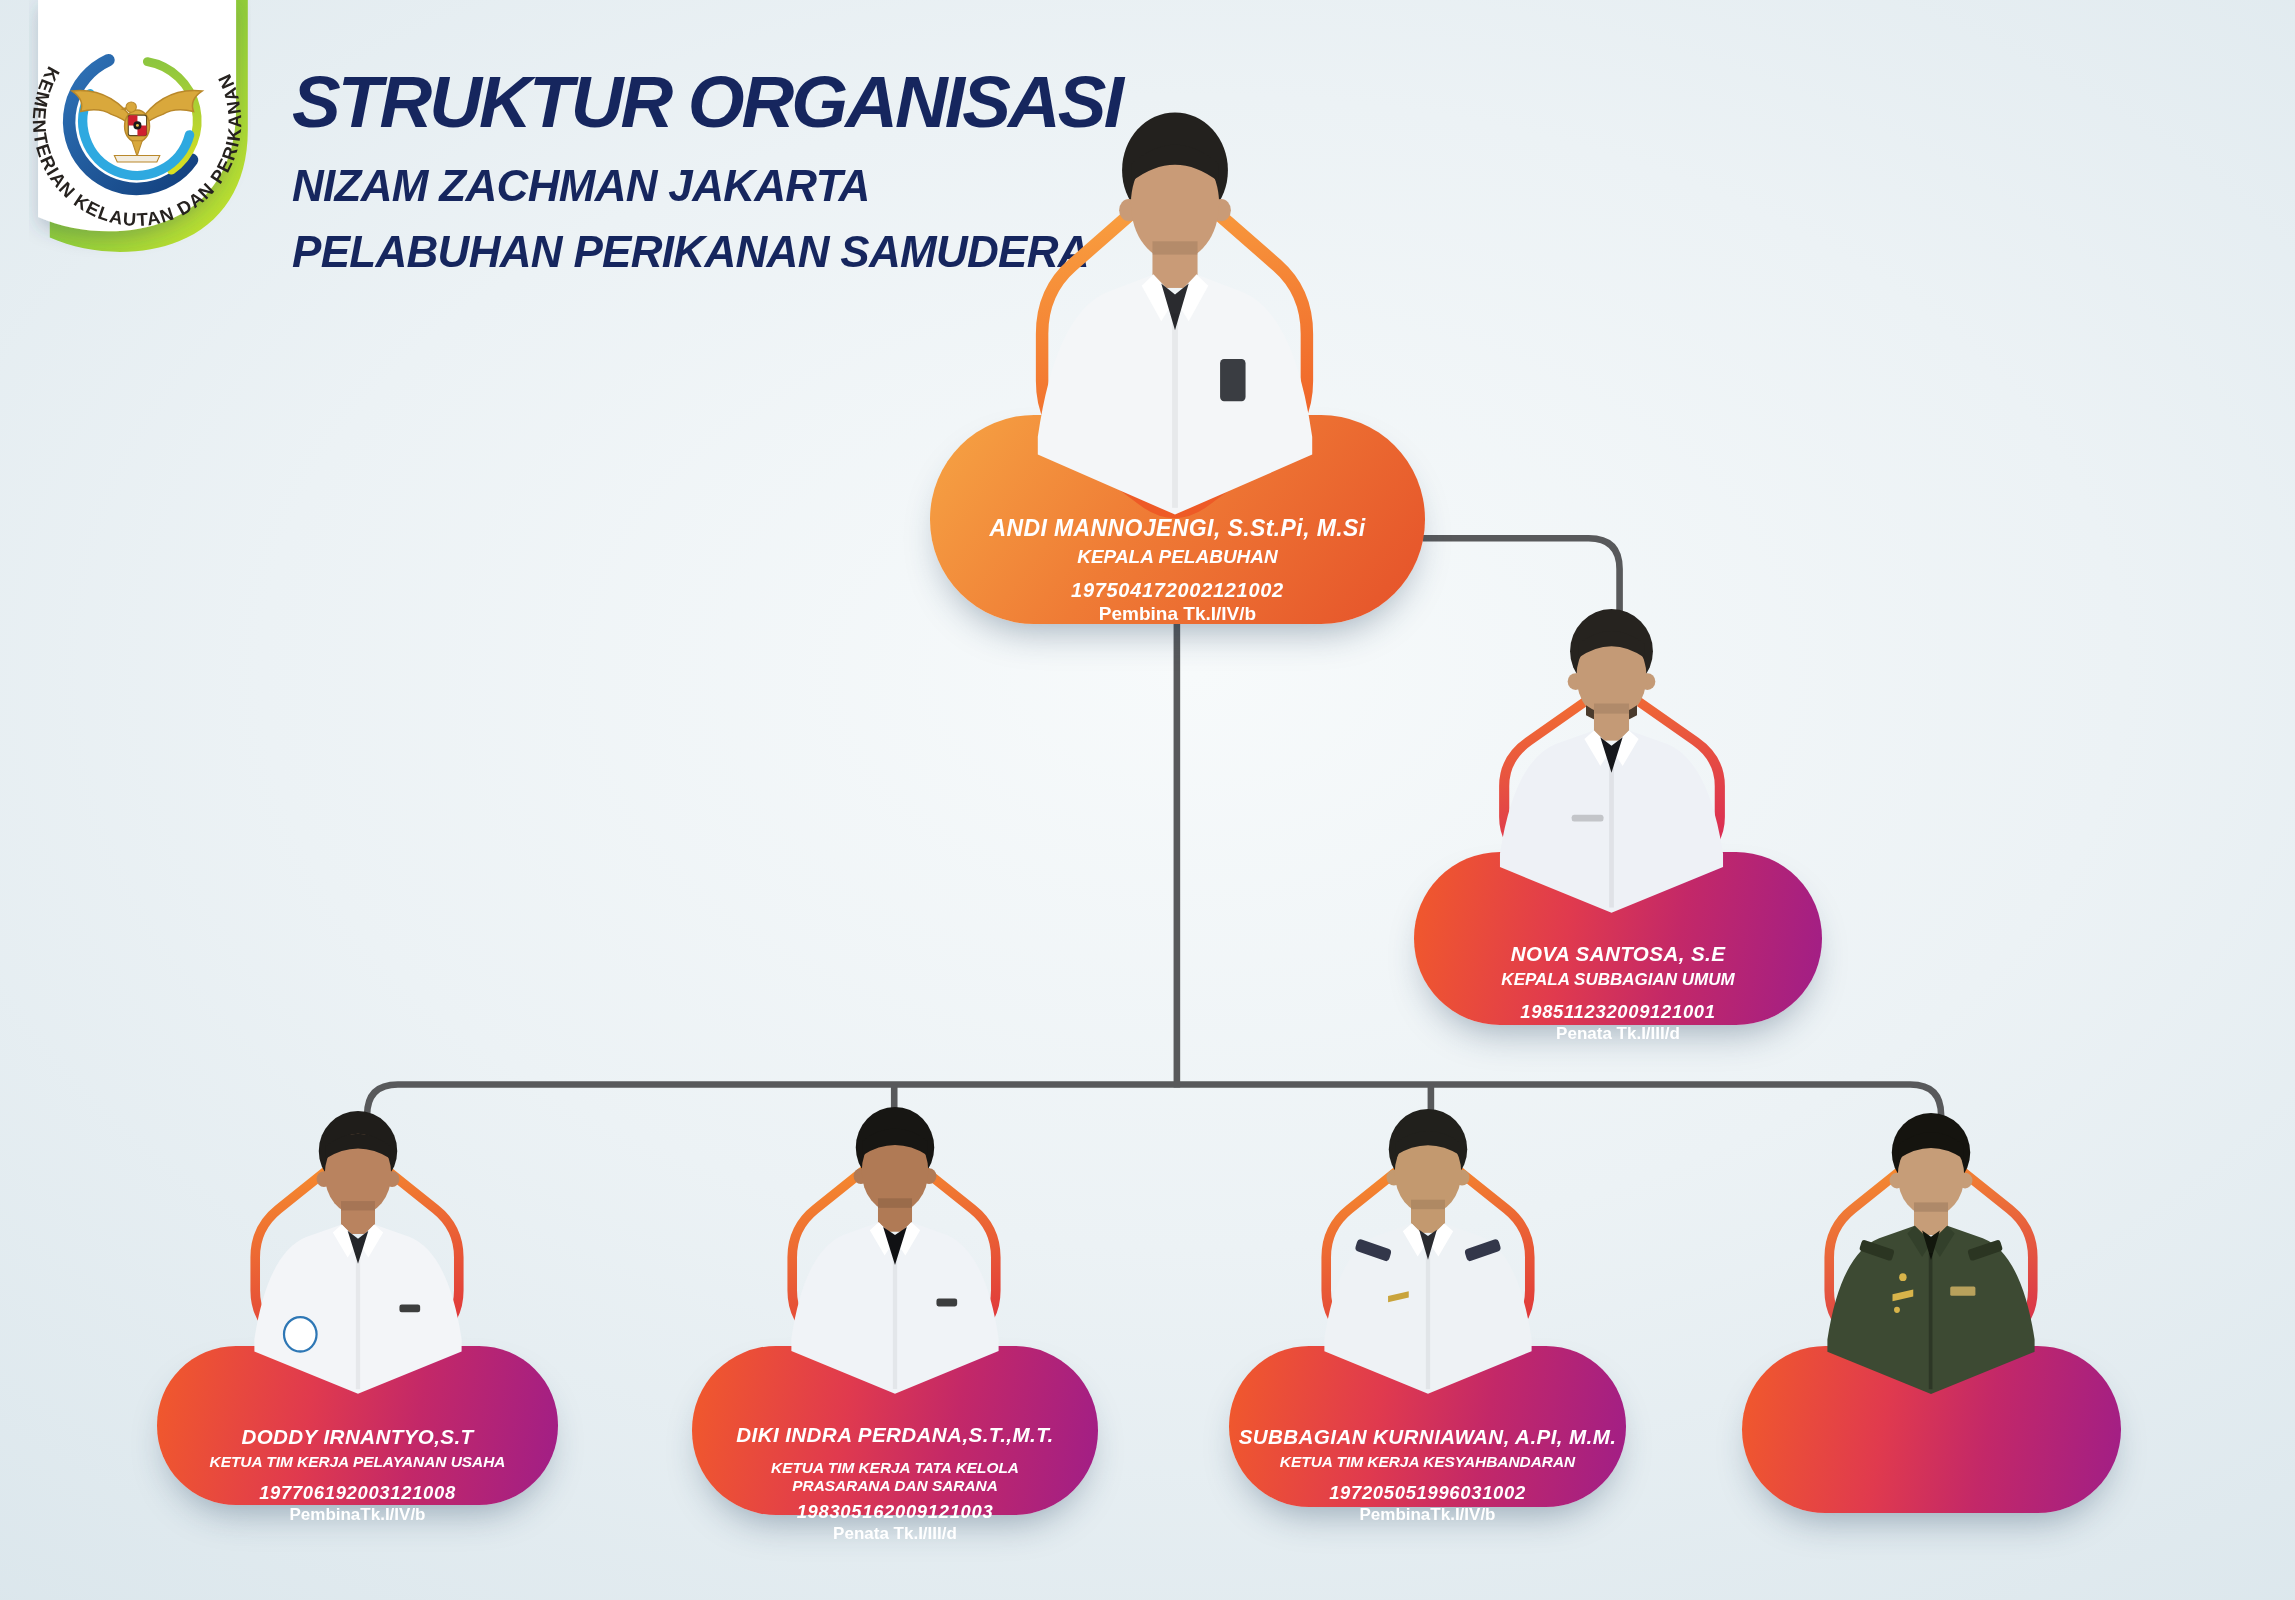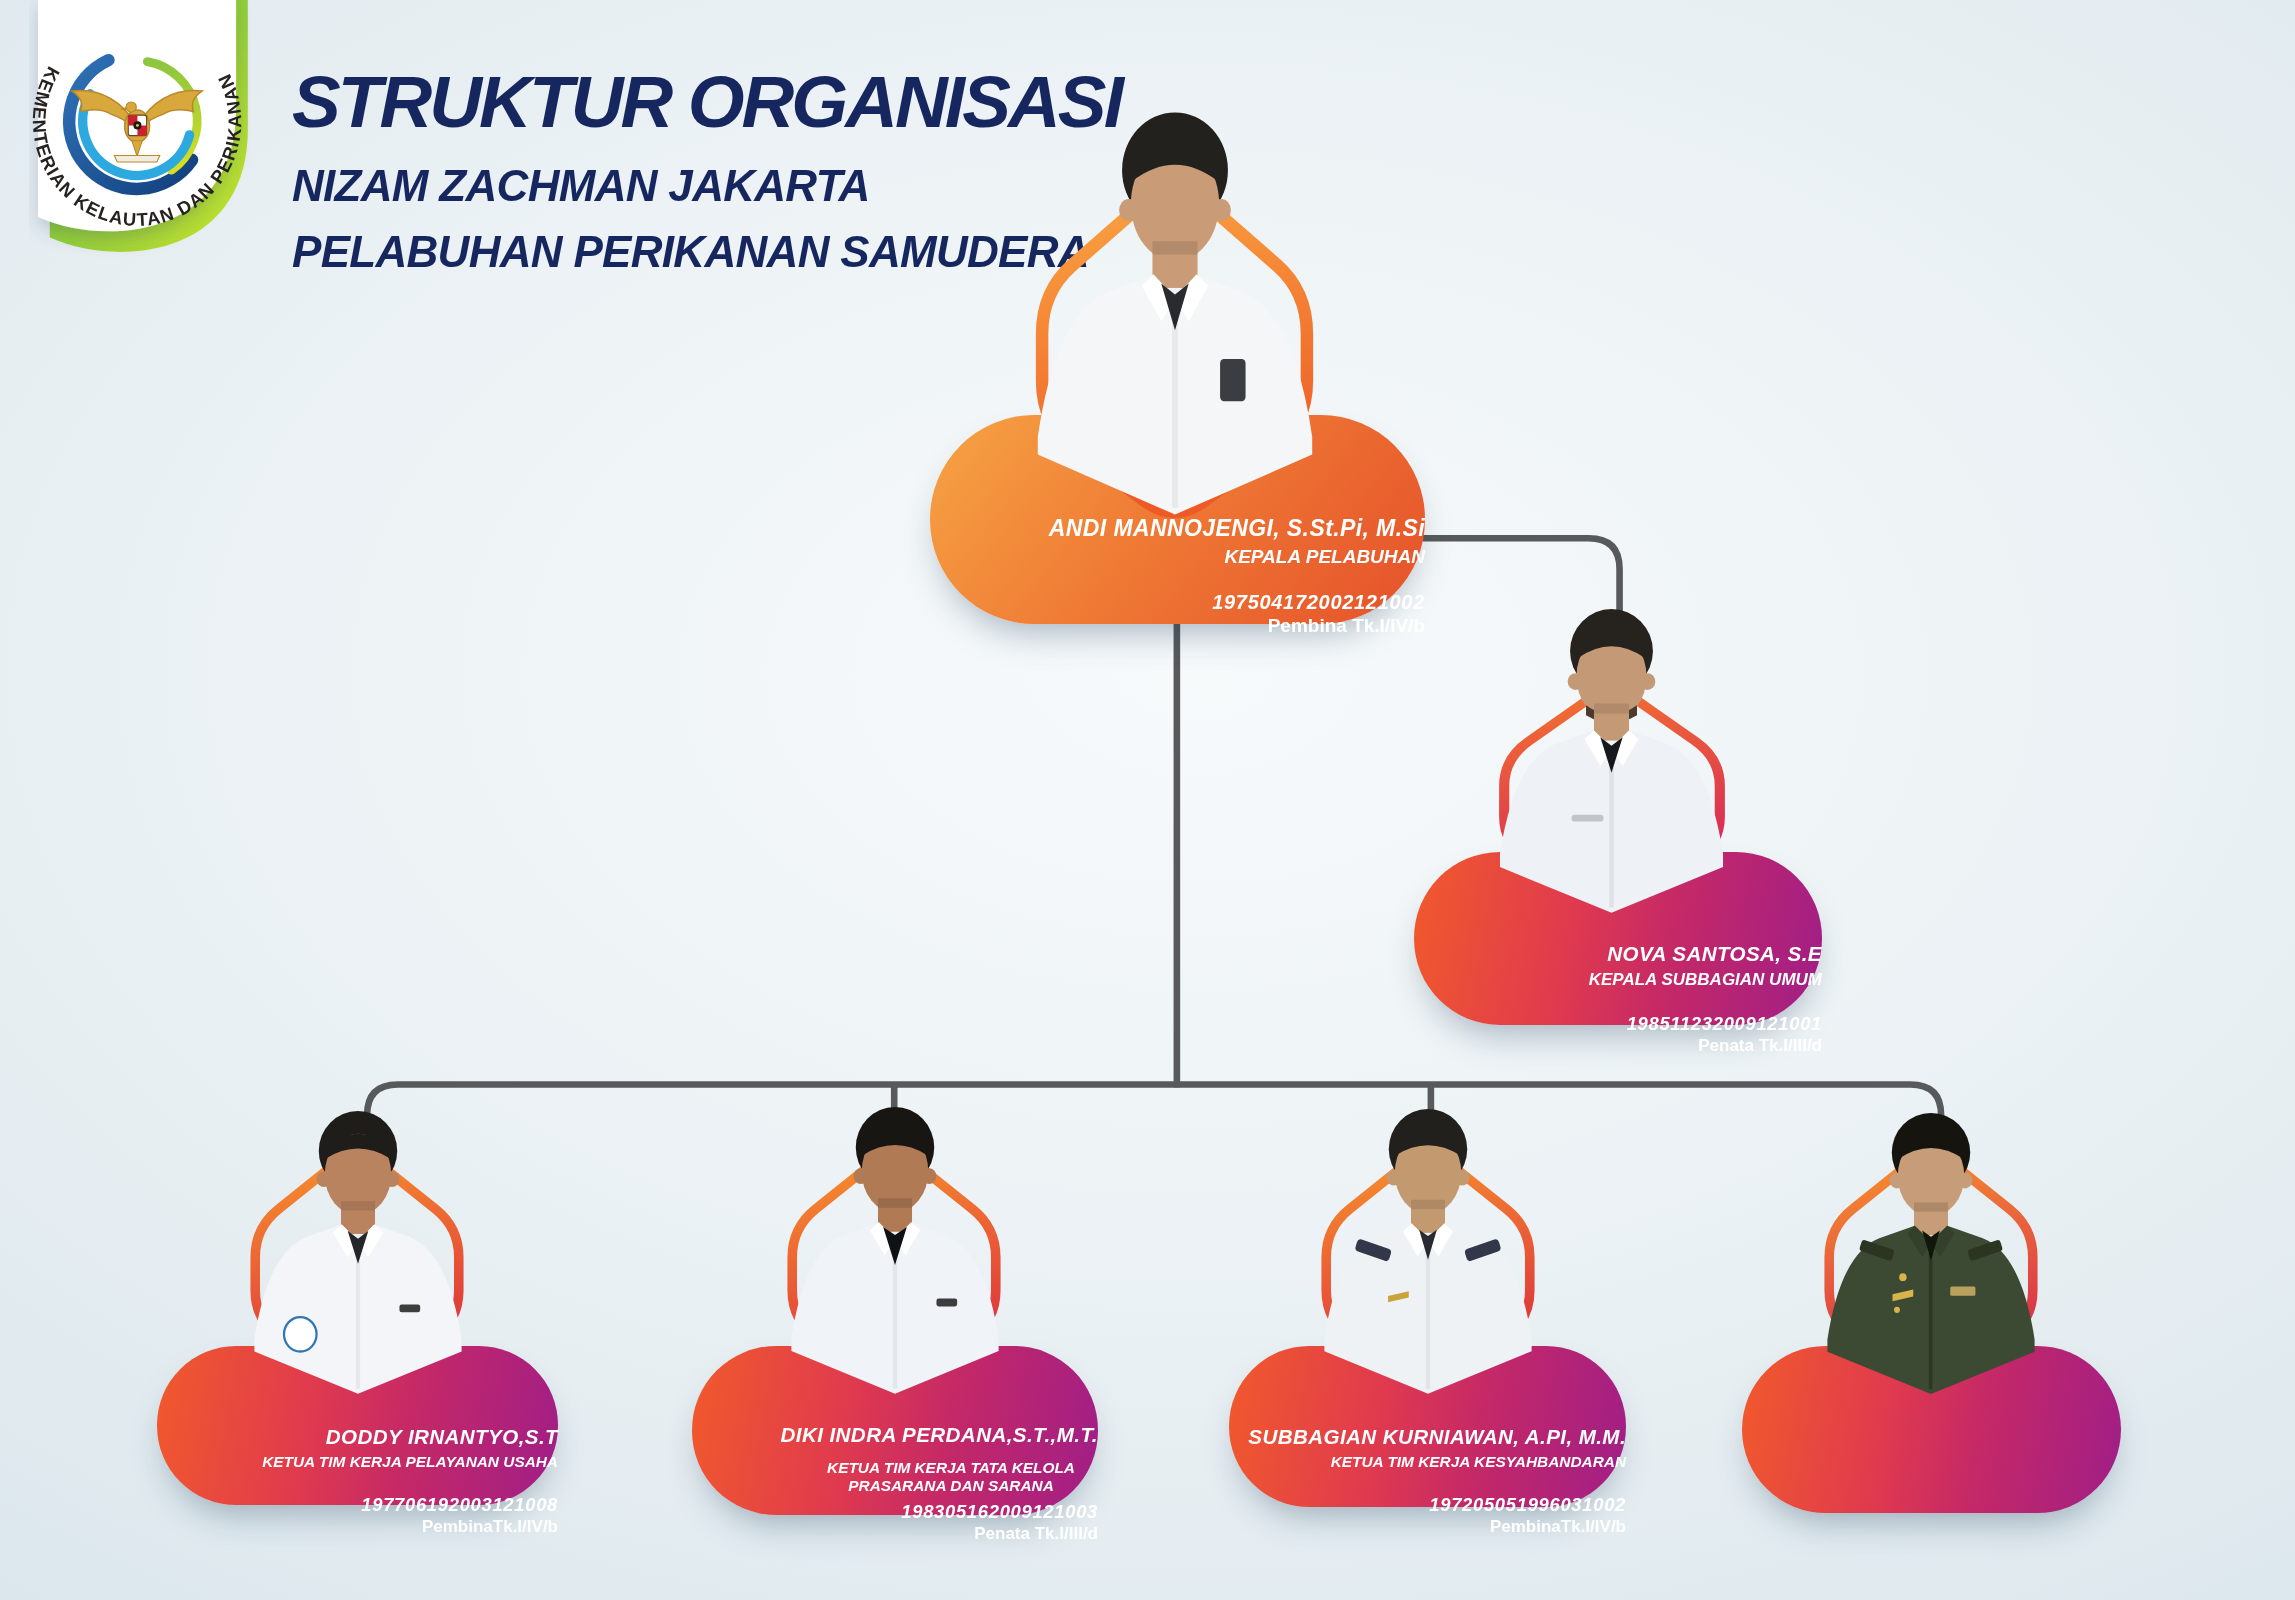--- a/index.html
+++ b/index.html
@@ -15,25 +15,25 @@
   .subtitle{font-size:44px;letter-spacing:-0.7px;line-height:1.52;margin-top:10.3px;white-space:nowrap;}
   
   .connectors{position:absolute;left:0;top:0;z-index:1;}
   .connectors path{stroke:#58595b;stroke-width:9;fill:none;}
   
   .card{position:absolute;z-index:2;box-shadow:0 19px 37px -13.2px rgba(30,60,90,.40);}
   .card-orange{background:linear-gradient(128deg,#f6a444 0%,#ef7b35 45%,#e5512a 100%);}
   .card-magenta{background:linear-gradient(100deg,#f15a2b 0%,#e03a4e 38%,#c32868 64%,#a01e87 100%);}
   .frame{position:absolute;z-index:3;}
   .person{position:absolute;z-index:4;}
-  .ctext{position:absolute;z-index:5;display:flex;flex-direction:column;align-items:flex-end;text-align:center;color:#fff;}
+  .ctext{position:absolute;z-index:5;display:flex;flex-direction:column;align-items:center;text-align:center;color:#fff;}
   .pname,.prole,.pnip{font-style:italic;font-weight:700;}
   .pname{letter-spacing:0.4px;white-space:nowrap;}
   .prole{margin-top:4px;line-height:1.18;}
-  .pnip{margin-top:23px;letter-spacing:0.7px;}
+  .pnip{margin-top:11px;letter-spacing:0.7px;}
   .prank{margin-top:0.7px;font-weight:700;}
   
   .c-andi {left:930px;top:415px; width:495px;height:209px;border-radius:104px;}
   .c-nova {left:1414px;top:852px;width:408px;height:173px;border-radius:86px;}
   .c-doddy{left:157px; top:1346px;width:401px;height:159px;border-radius:79px;}
   .c-diki {left:692px; top:1346px;width:406px;height:169px;border-radius:84px;}
   .c-dwi  {left:1229px;top:1346px;width:397px;height:161px;border-radius:80px;}
   .c-dikri{left:1742px;top:1346px;width:379px;height:167px;border-radius:84px;}
   
   .f-andi {left:1021px;top:165px; width:307px;height:371px;}

